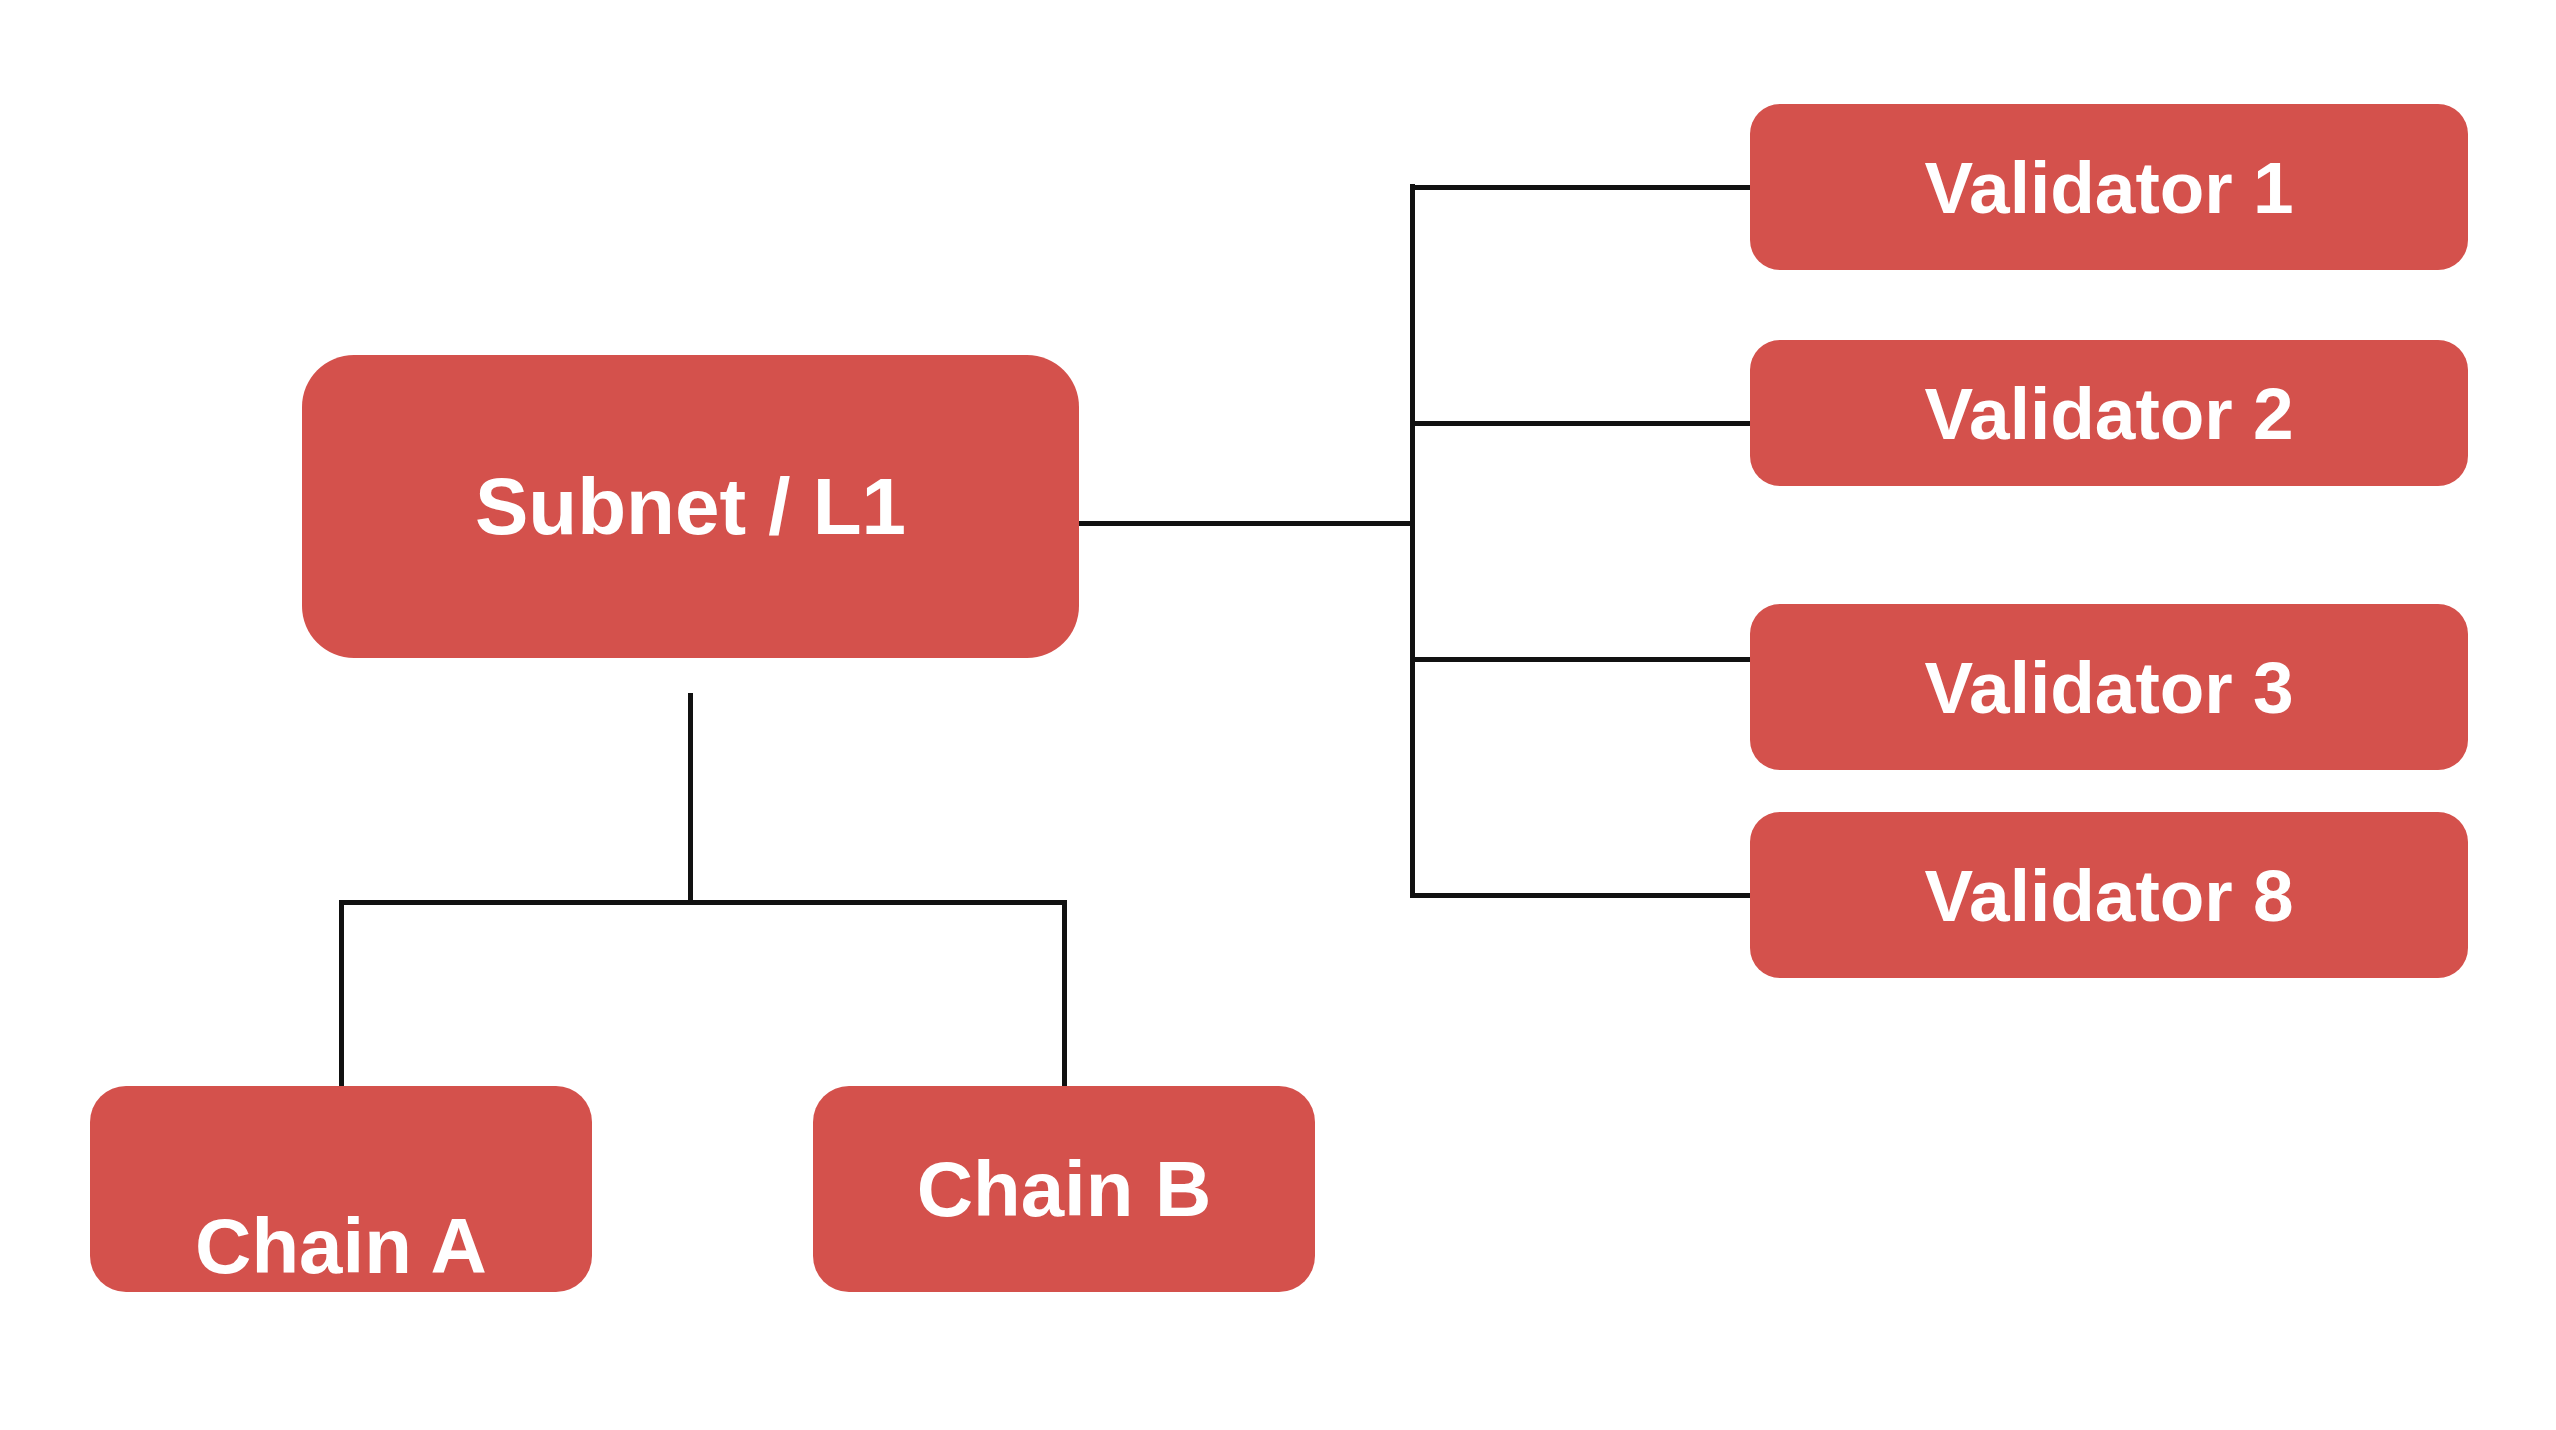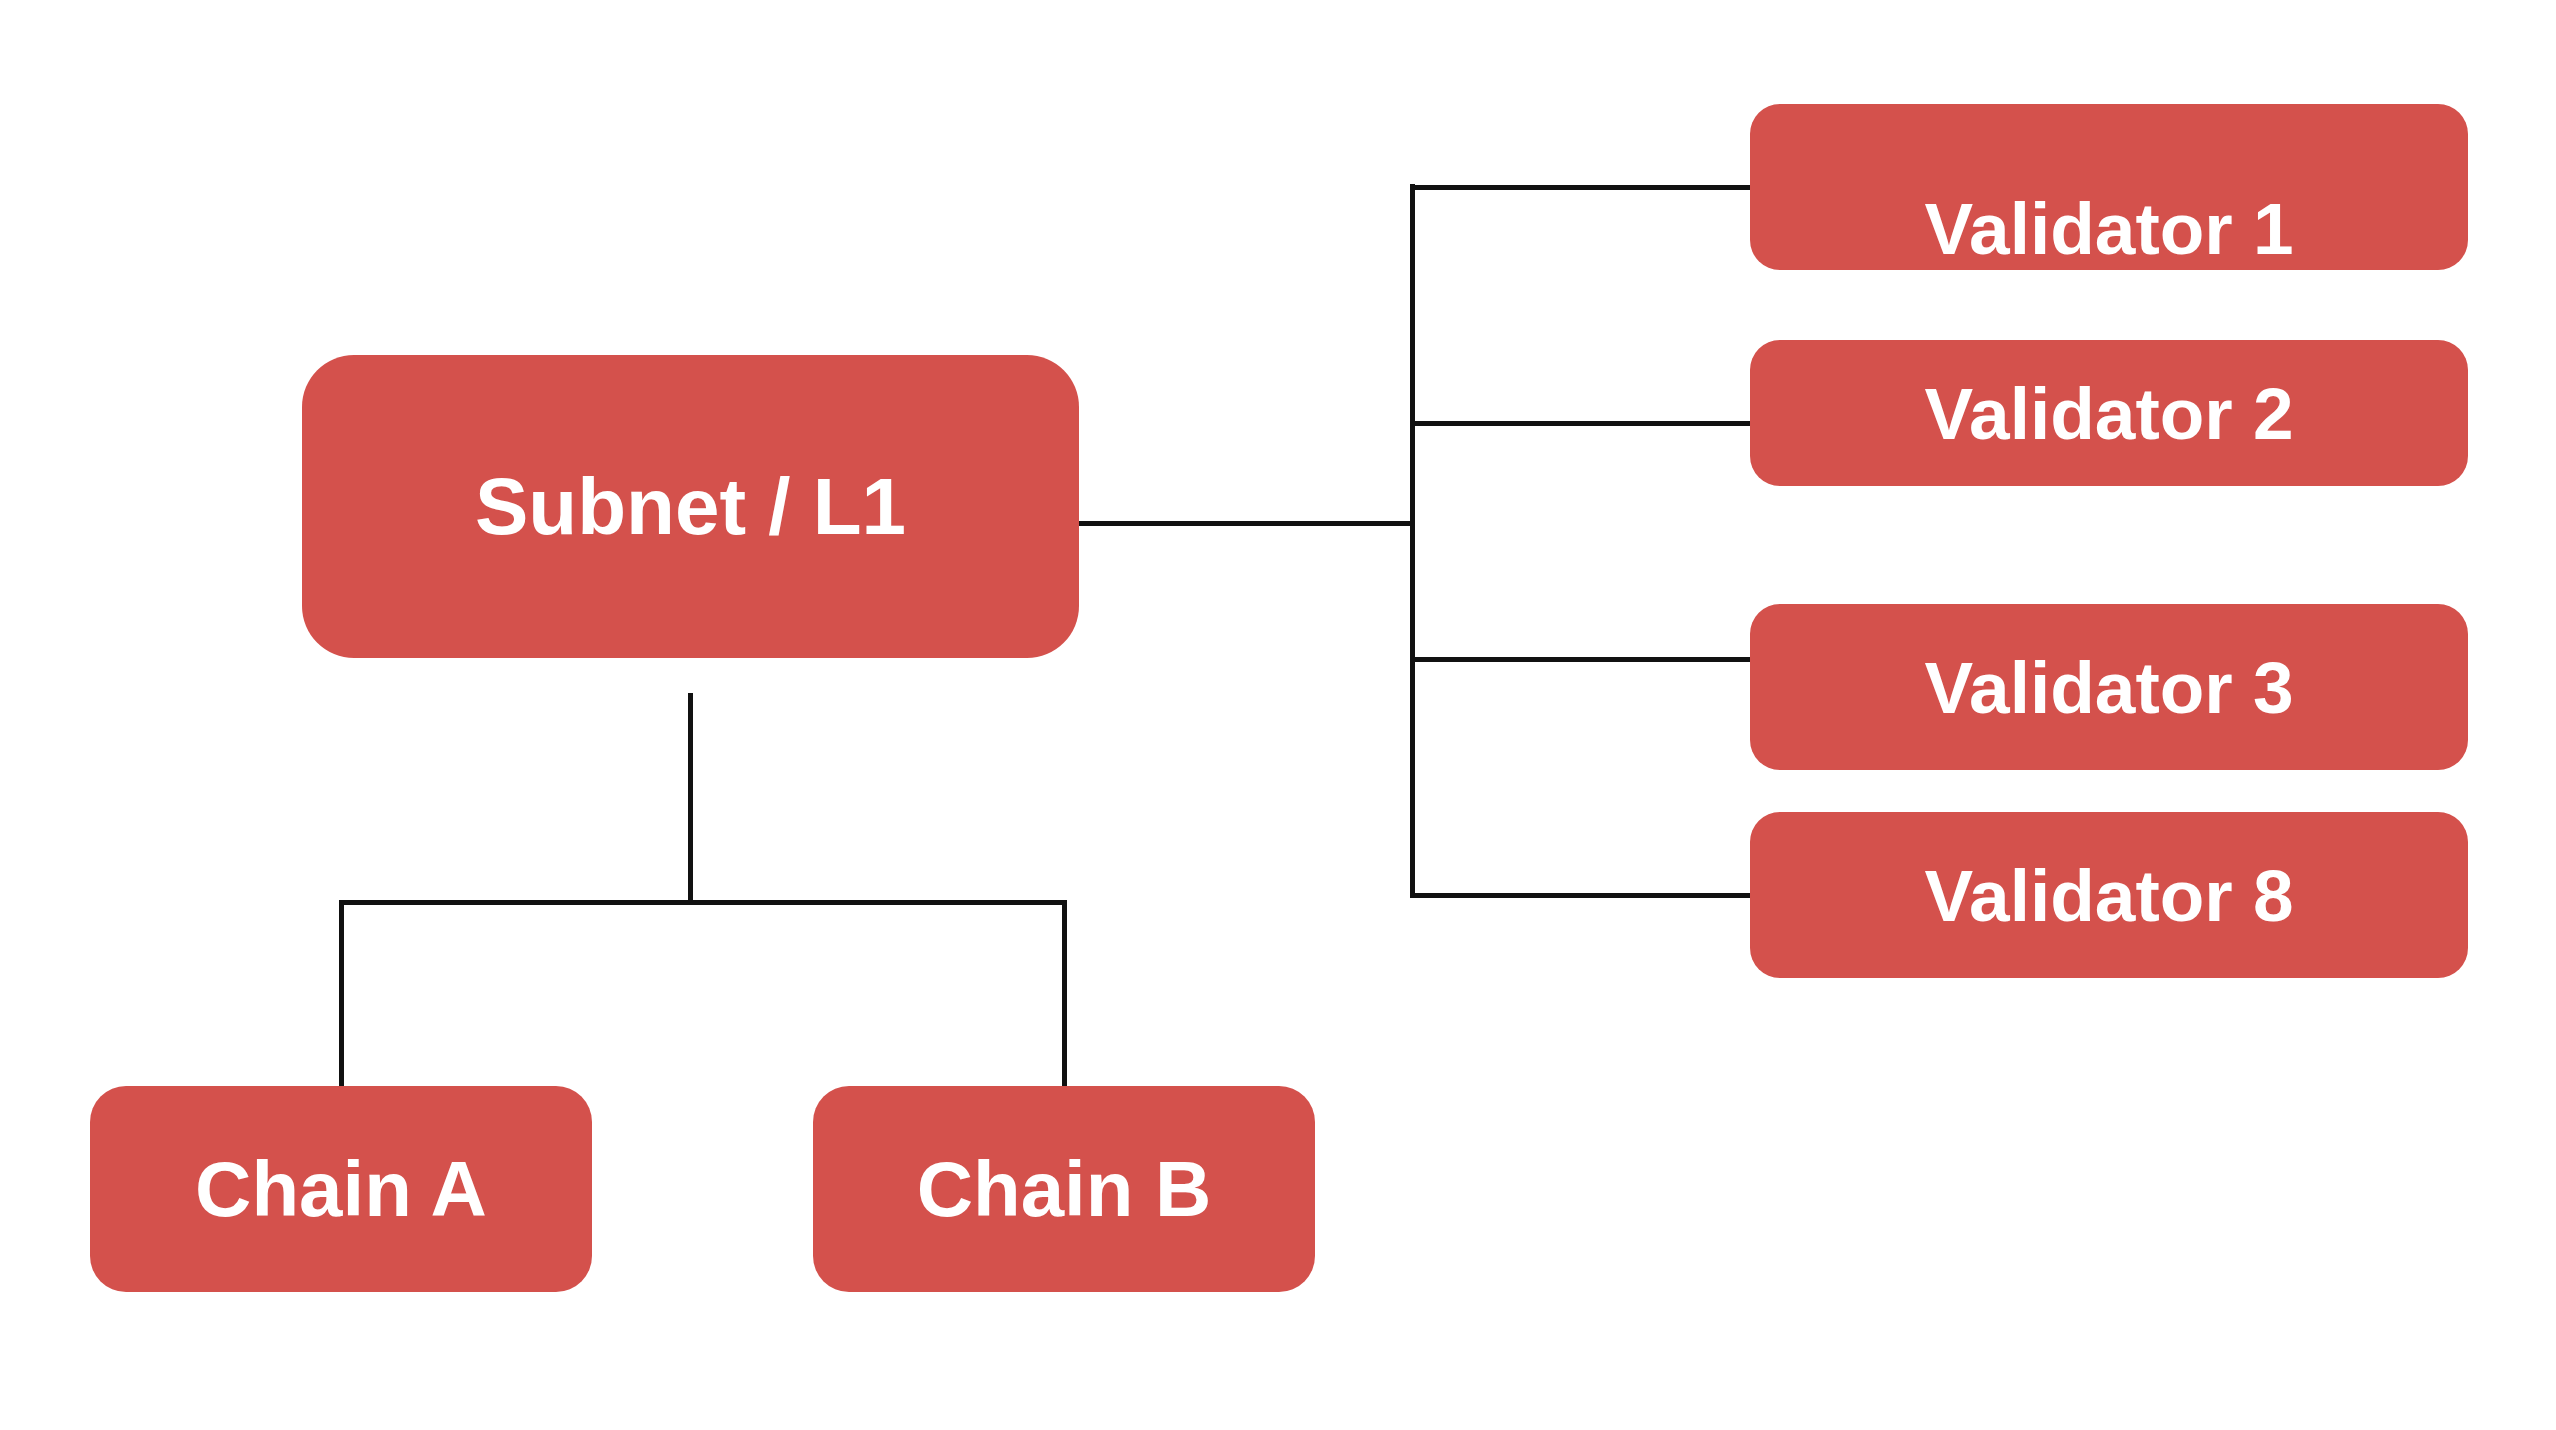--- a/index.html
+++ b/index.html
@@ -47,31 +47,31 @@
     width: 777px; height: 303px;
     border-radius: 52px;
     font-size: 80px;
   }
   .node.validator {
     left: 1750px;
     width: 718px; height: 166px;
     border-radius: 30px;
     font-size: 73px;
   }
-  .node.v1 { top: 104px; align-items: flex-end; }
+  .node.v1 { top: 104px; }
   .node.v2 { top: 340px; height: 146px; }
   .node.v3 { top: 604px; }
   .node.v4 { top: 812px; }
   .node.chain {
     top: 1086px;
     width: 502px; height: 206px;
     border-radius: 36px;
     font-size: 78px;
   }
-  .node.chain-a { left: 90px; }
+  .node.chain-a { left: 90px; align-items: flex-end; }
   .node.chain-b { left: 813px; }
 
   
   .edge-subnet-trunk { left: 1079px; top: 521px; width: 336px; }
   .edge-trunk        { left: 1410px; top: 184px; height: 713px; }
   .edge-v1           { left: 1410px; top: 185px; width: 340px; }
   .edge-v2           { left: 1410px; top: 421px; width: 340px; }
   .edge-v3           { left: 1410px; top: 657px; width: 340px; }
   .edge-v4           { left: 1410px; top: 893px; width: 340px; }
   .edge-stem         { left: 688px;  top: 693px; height: 212px; }

